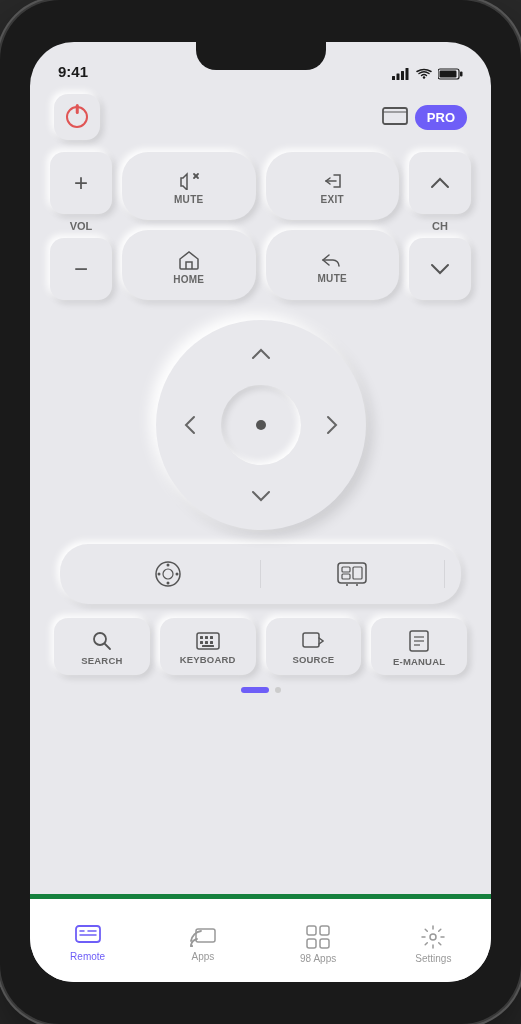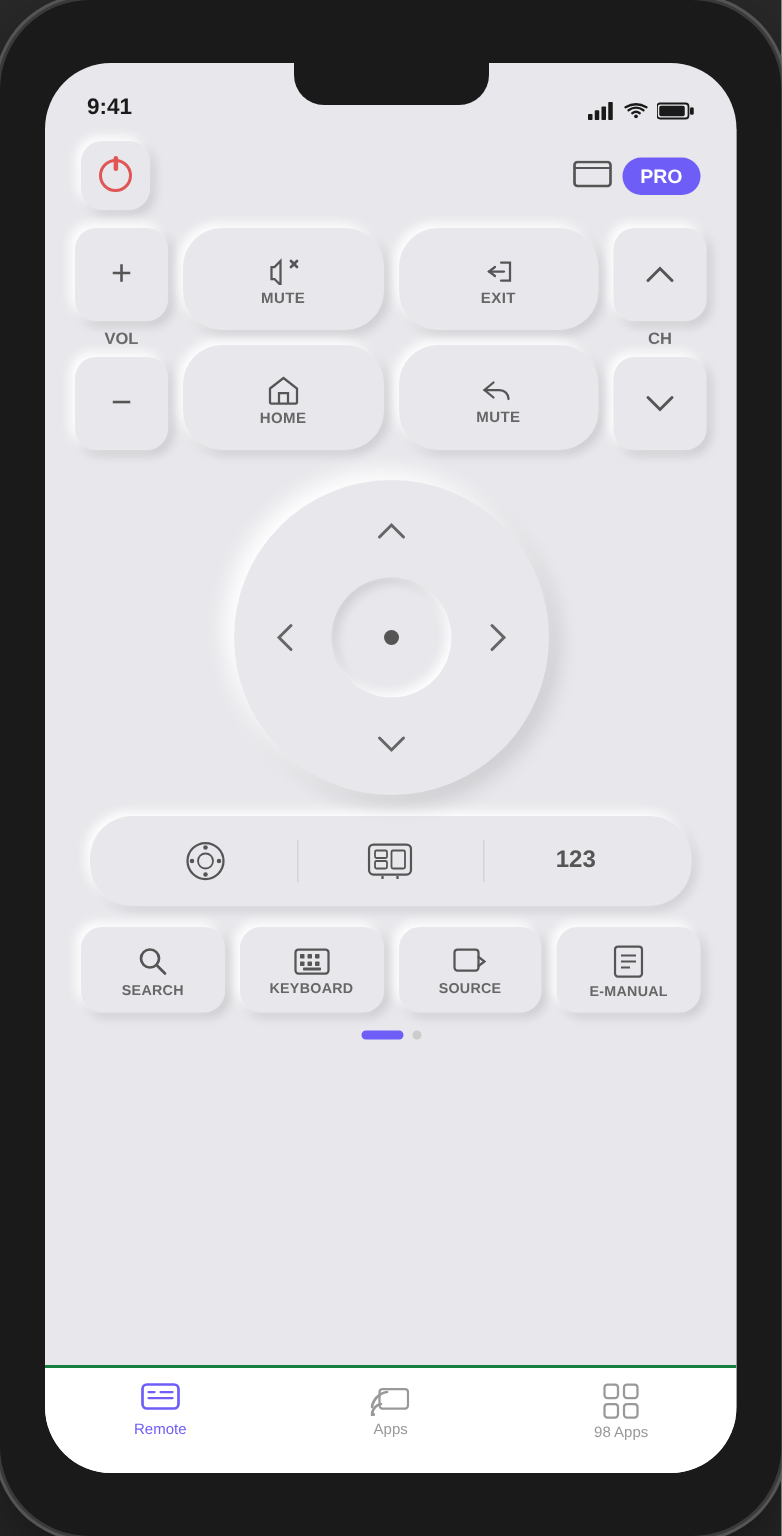--- a/index.html
+++ b/index.html
@@ -359,27 +359,27 @@
       width: 28px;
       height: 6px;
       border-radius: 3px;
     }
 
     .dot-active { background: #6e5ef7; }
     .dot-inactive { background: #ccc; width: 6px; }
 
     
     .tab-bar {
-      height: 72px;
+      height: 88px;
       background: white;
       display: flex;
       align-items: flex-start;
       justify-content: space-around;
-      padding-top: 10px;
-      border-top: 2px solid #15803d;
+      padding-top: 26px;
+      border-top: 5px solid #15803d;
     }
 
     .tab-item {
       display: flex;
       flex-direction: column;
       align-items: center;
       gap: 4px;
       cursor: pointer;
       width: 80px;
     }
@@ -559,23 +559,20 @@
           <svg width="30" height="24" viewBox="0 0 30 24" fill="none">
             <rect x="1" y="1" width="28" height="20" rx="3" stroke="#555" stroke-width="1.5" fill="none"></rect>
             <rect x="5" y="5" width="8" height="5" rx="1" stroke="#555" stroke-width="1.2" fill="none"></rect>
             <rect x="5" y="12" width="8" height="5" rx="1" stroke="#555" stroke-width="1.2" fill="none"></rect>
             <rect x="16" y="5" width="9" height="12" rx="1" stroke="#555" stroke-width="1.2" fill="none"></rect>
             <line x1="10" y1="22" x2="10" y2="24" stroke="#555" stroke-width="1.5"></line>
             <line x1="20" y1="22" x2="20" y2="24" stroke="#555" stroke-width="1.5"></line>
           </svg>
         </button>
         <div class="media-separator"></div>
-        <button class="media-btn">
-          <span class="num-text">123</span>
-        </button>
       </div>
 
       <div class="func-buttons">
 
         <button class="neumorphic-btn func-btn">
           <svg width="20" height="20" viewBox="0 0 20 20" fill="none">
             <circle cx="8" cy="8" r="6" stroke="#555" stroke-width="1.8"></circle>
             <line x1="13" y1="13" x2="18" y2="18" stroke="#555" stroke-width="1.8" stroke-linecap="round"></line>
           </svg>
           <span class="func-label">SEARCH</span>
@@ -647,17 +644,24 @@
       <div class="tab-item">
         <svg width="24" height="24" viewBox="0 0 24 24" fill="none">
           <rect x="1" y="1" width="9" height="9" rx="2" stroke="#999" stroke-width="1.5" fill="none"></rect>
           <rect x="14" y="1" width="9" height="9" rx="2" stroke="#999" stroke-width="1.5" fill="none"></rect>
           <rect x="1" y="14" width="9" height="9" rx="2" stroke="#999" stroke-width="1.5" fill="none"></rect>
           <rect x="14" y="14" width="9" height="9" rx="2" stroke="#999" stroke-width="1.5" fill="none"></rect>
         </svg>
         <span class="tab-label">98 Apps</span>
       </div>
 
+      <div class="tab-item">
+        <svg width="24" height="24" viewBox="0 0 24 24" fill="none">
+          <circle cx="12" cy="12" r="3" stroke="#999" stroke-width="1.5" fill="none"></circle>
+          <path d="M12 1v3M12 20v3M1 12h3M20 12h3M4.2 4.2l2.1 2.1M17.7 17.7l2.1 2.1M4.2 19.8l2.1-2.1M17.7 6.3l2.1-2.1" stroke="#999" stroke-width="1.5" stroke-linecap="round"></path>
+        </svg>
+        <span class="tab-label">Settings</span>
+      </div>
 
     </div>
 
   </div>
 </div>
 
 </body></html>

